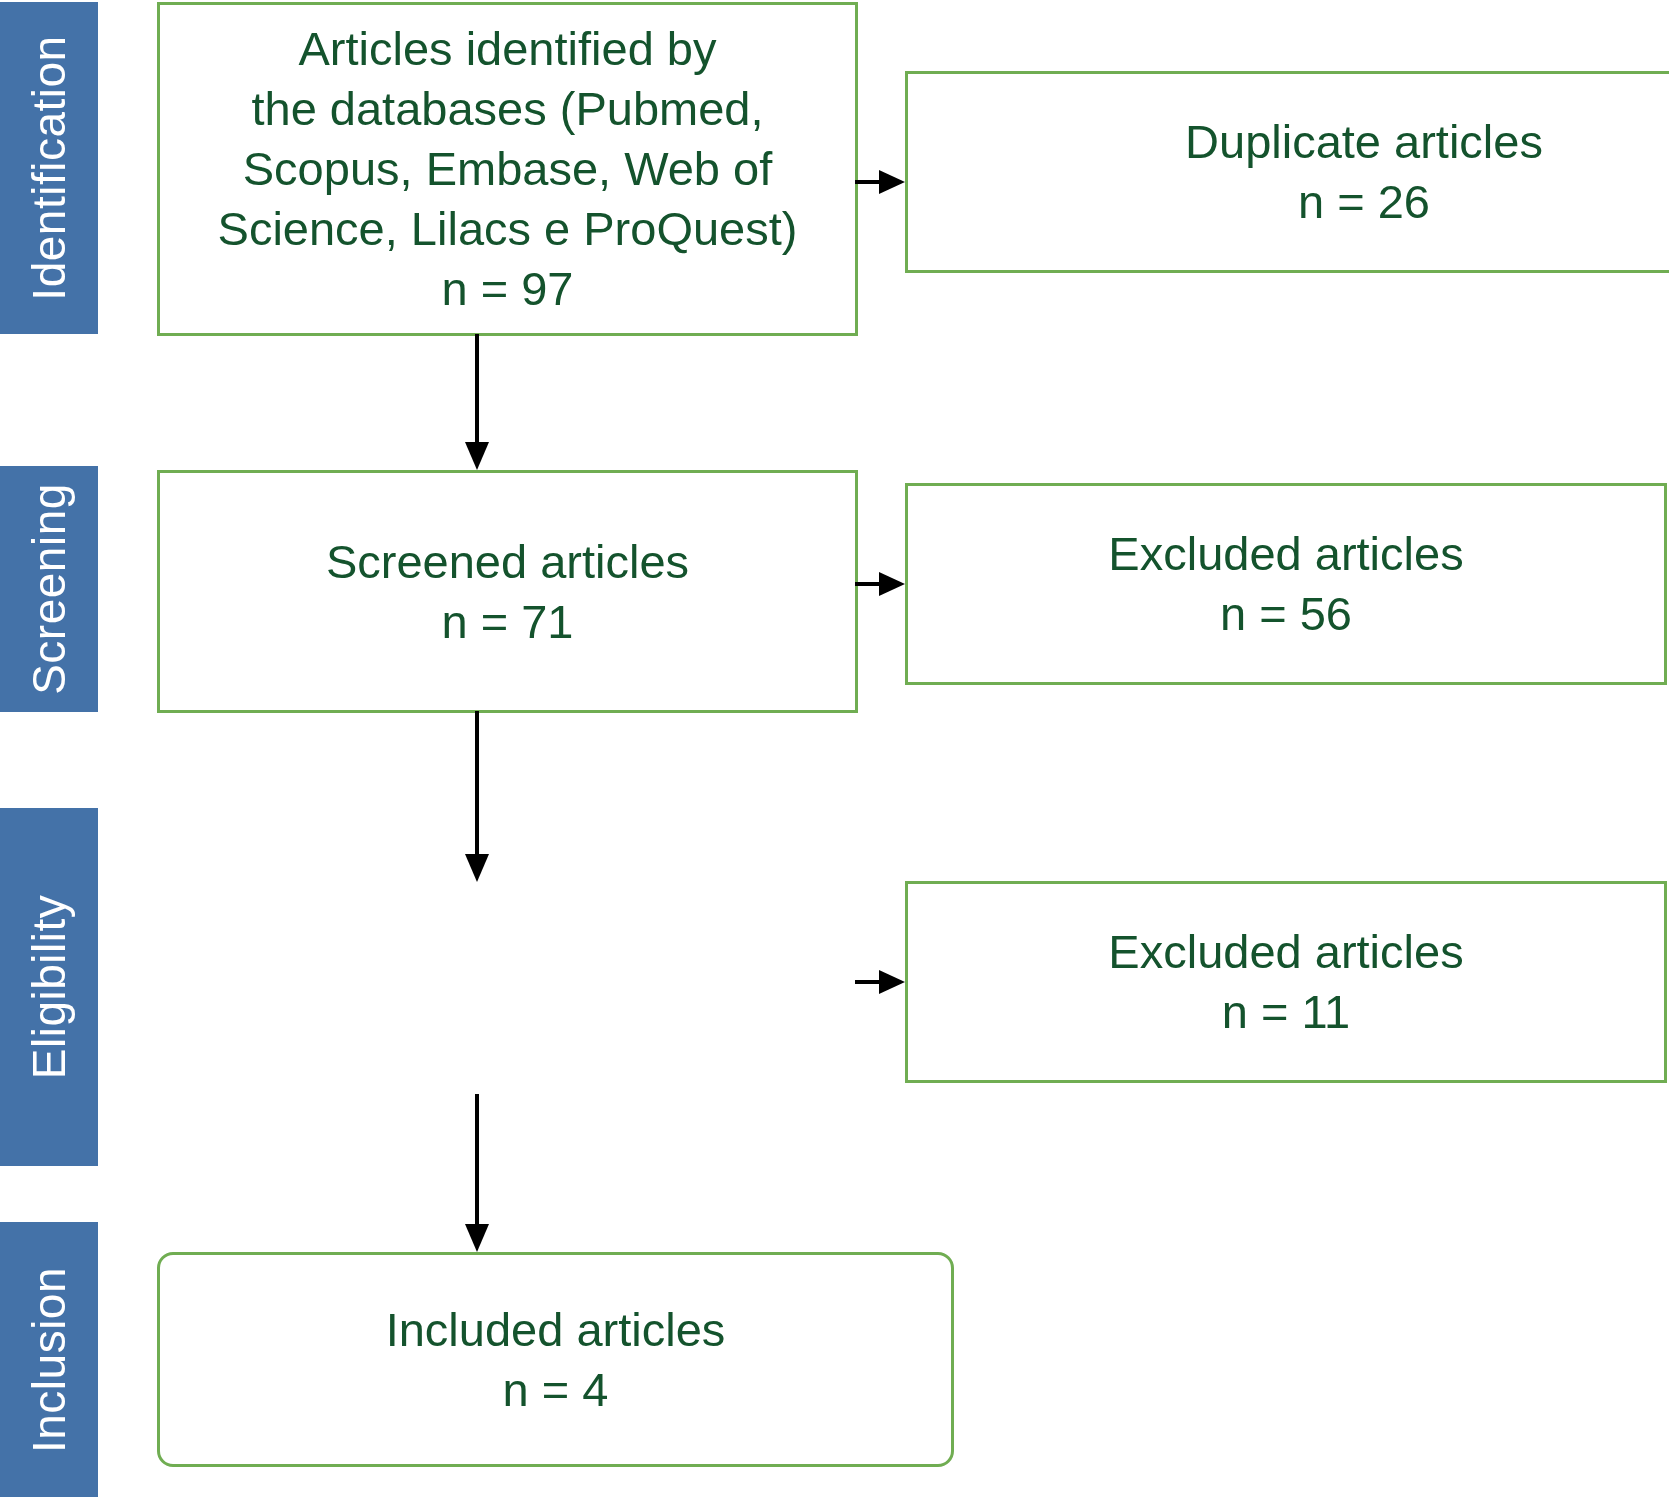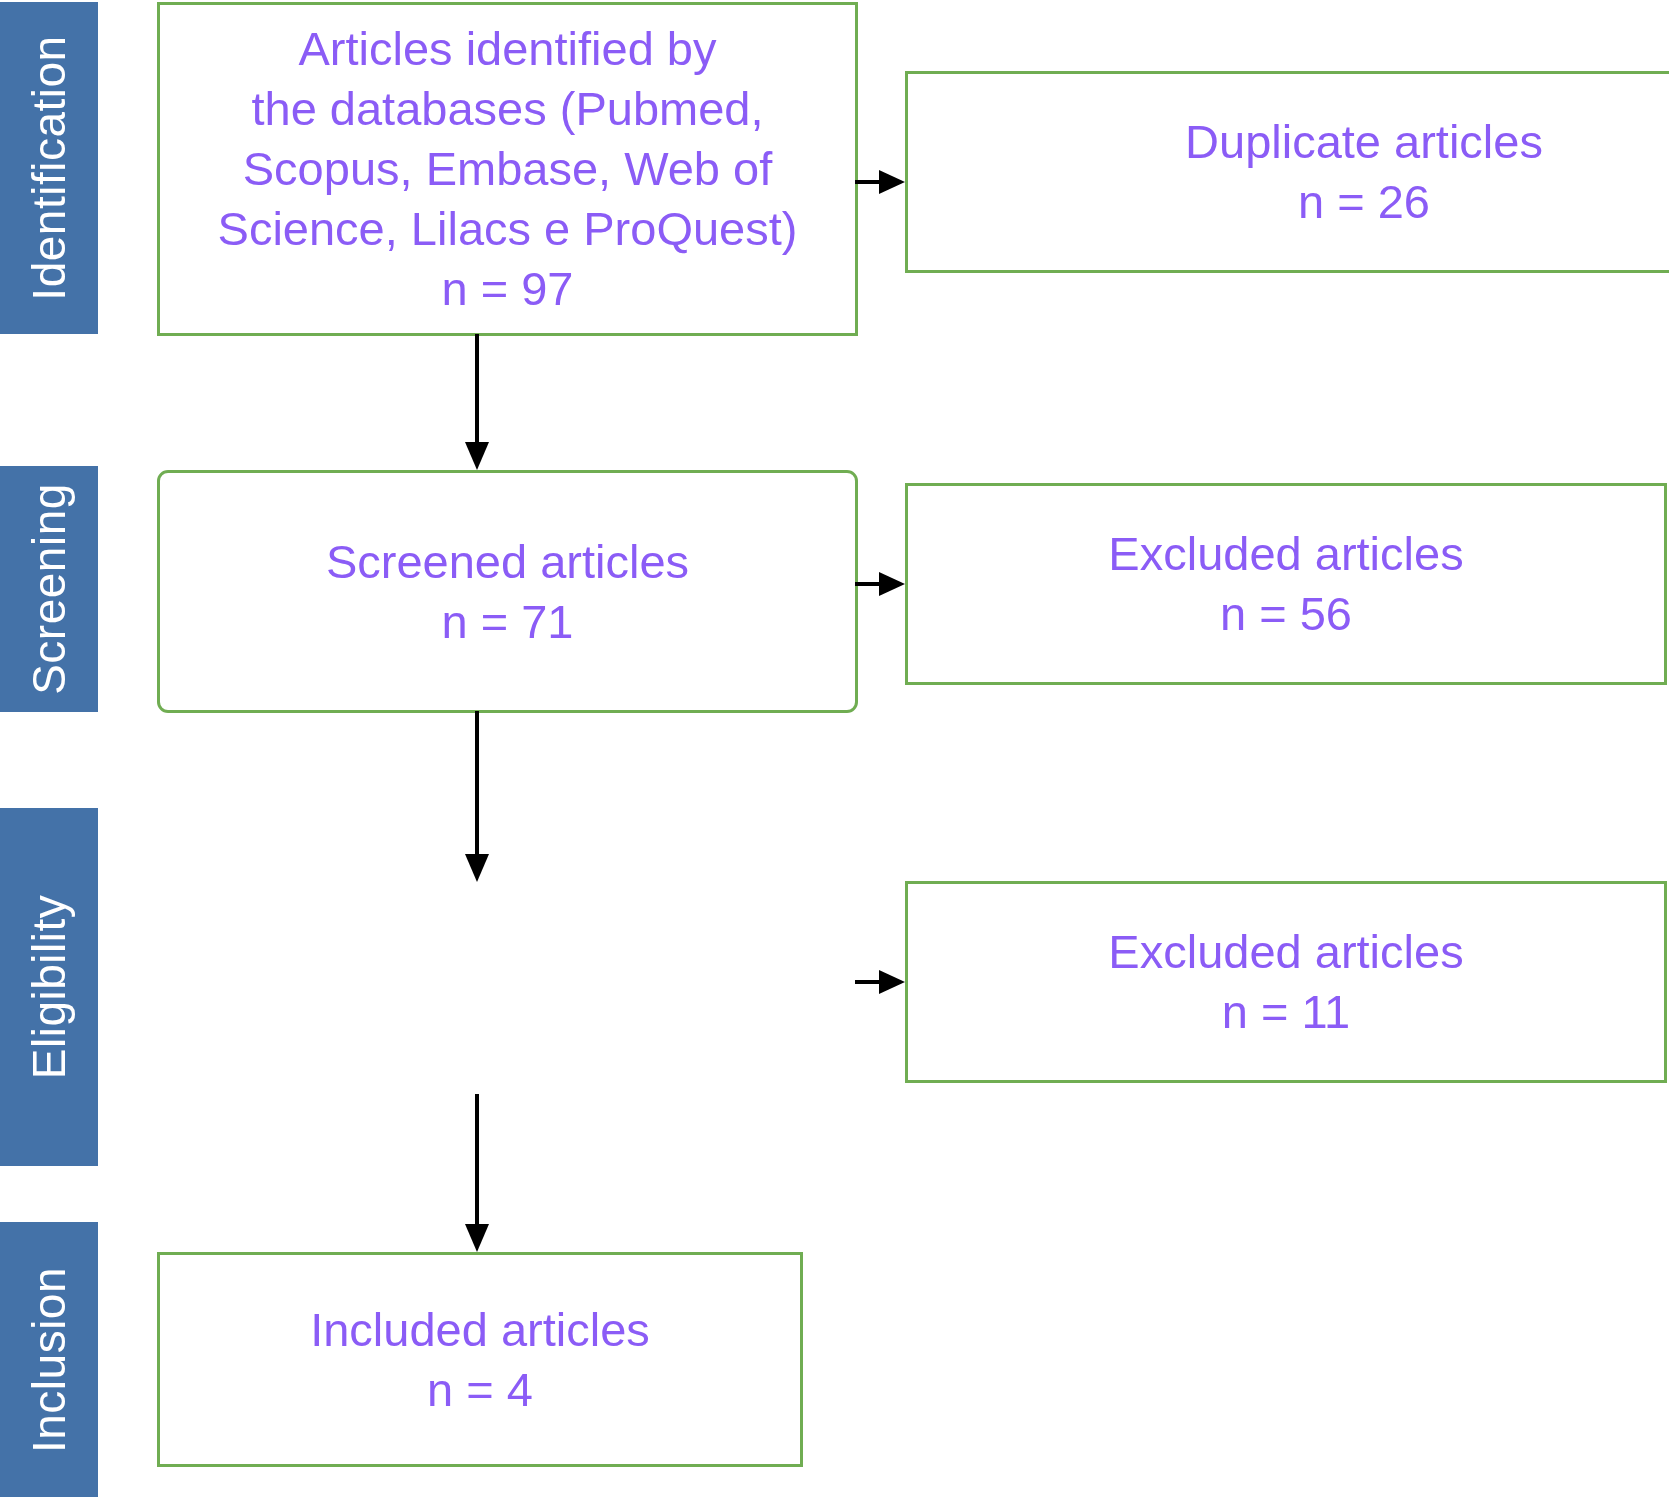--- a/index.html
+++ b/index.html
@@ -40,21 +40,21 @@
   .flow-box {
     position: absolute;
     box-sizing: border-box;
     border: 3px solid #70AD52;
     background: #ffffff;
     display: flex;
     align-items: center;
     justify-content: center;
   }
   .flow-box .box-text {
-    color: #8b5cf6;
+    color: #14532d;
     font-size: 47px;
     line-height: 60px;
     text-align: center;
     white-space: pre-line;
     padding: 0 10px;
   }
 
   
   .connector {
     position: absolute;
@@ -83,27 +83,27 @@
   </div>
 
   <div class="flow-box" style="left:157px; top:2px; width:701px; height:334px;">
     <span class="box-text">Articles identified by
 the databases (Pubmed,
 Scopus, Embase, Web of
 Science, Lilacs e ProQuest)
 n = 97</span>
   </div>
 
-  <div class="flow-box" style="left:157px; top:470px; width:701px; height:243px;border-radius:11px;">
+  <div class="flow-box" style="left:157px; top:470px; width:701px; height:243px;">
     <span class="box-text">Screened articles
 n = 71</span>
   </div>
 
 
-  <div class="flow-box" style="left:157px; top:1252px; width:646px; height:215px;">
+  <div class="flow-box" style="left:157px; top:1252px; width:797px; height:215px;border-radius:16px;">
     <span class="box-text">Included articles
 n = 4</span>
   </div>
 
   <div class="flow-box" style="left:905px; top:71px; width:918px; height:202px;">
     <span class="box-text">Duplicate articles
 n = 26</span>
   </div>
 
   <div class="flow-box" style="left:905px; top:483px; width:762px; height:202px;">

